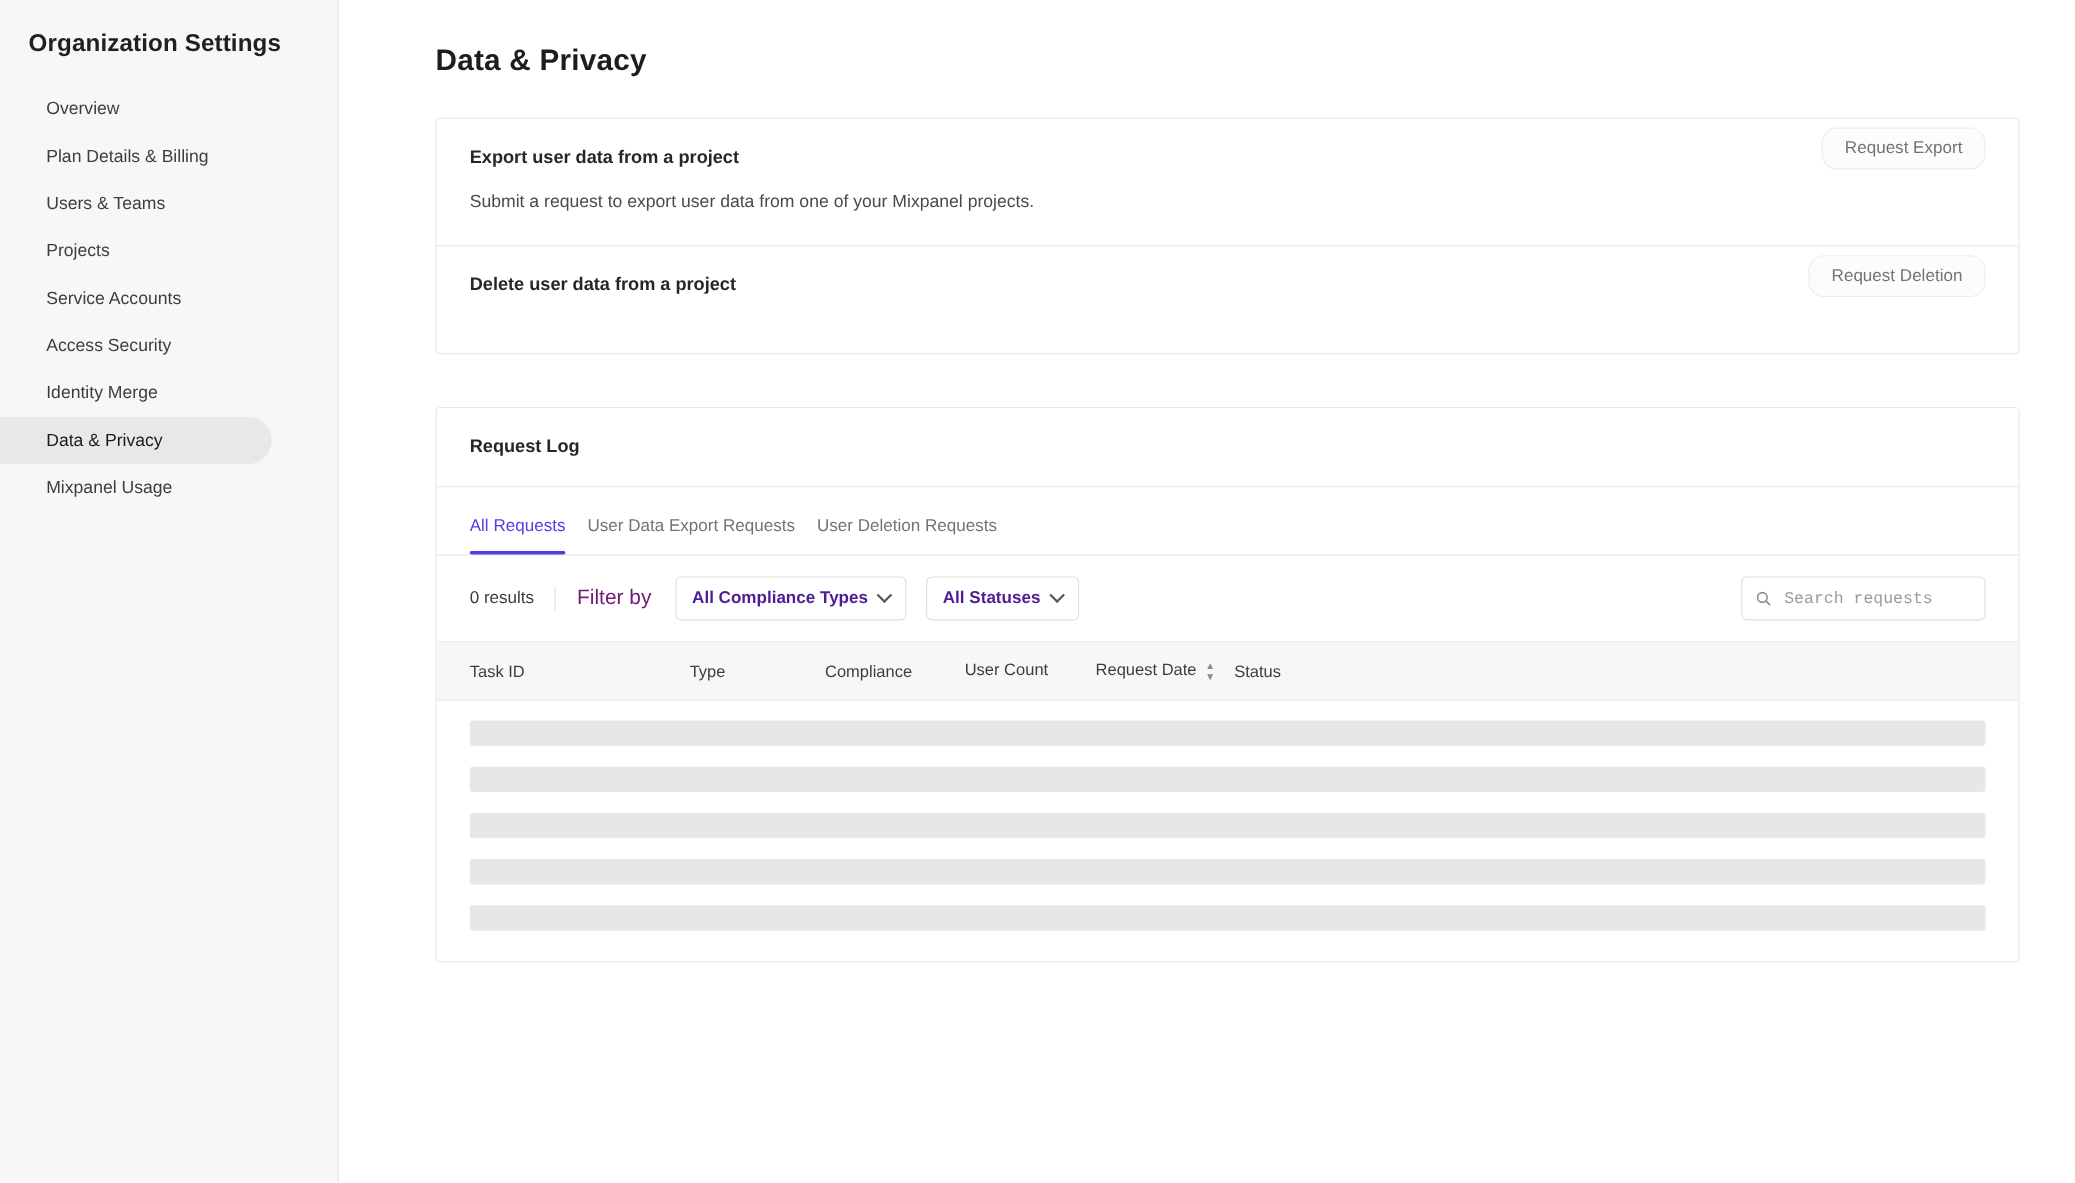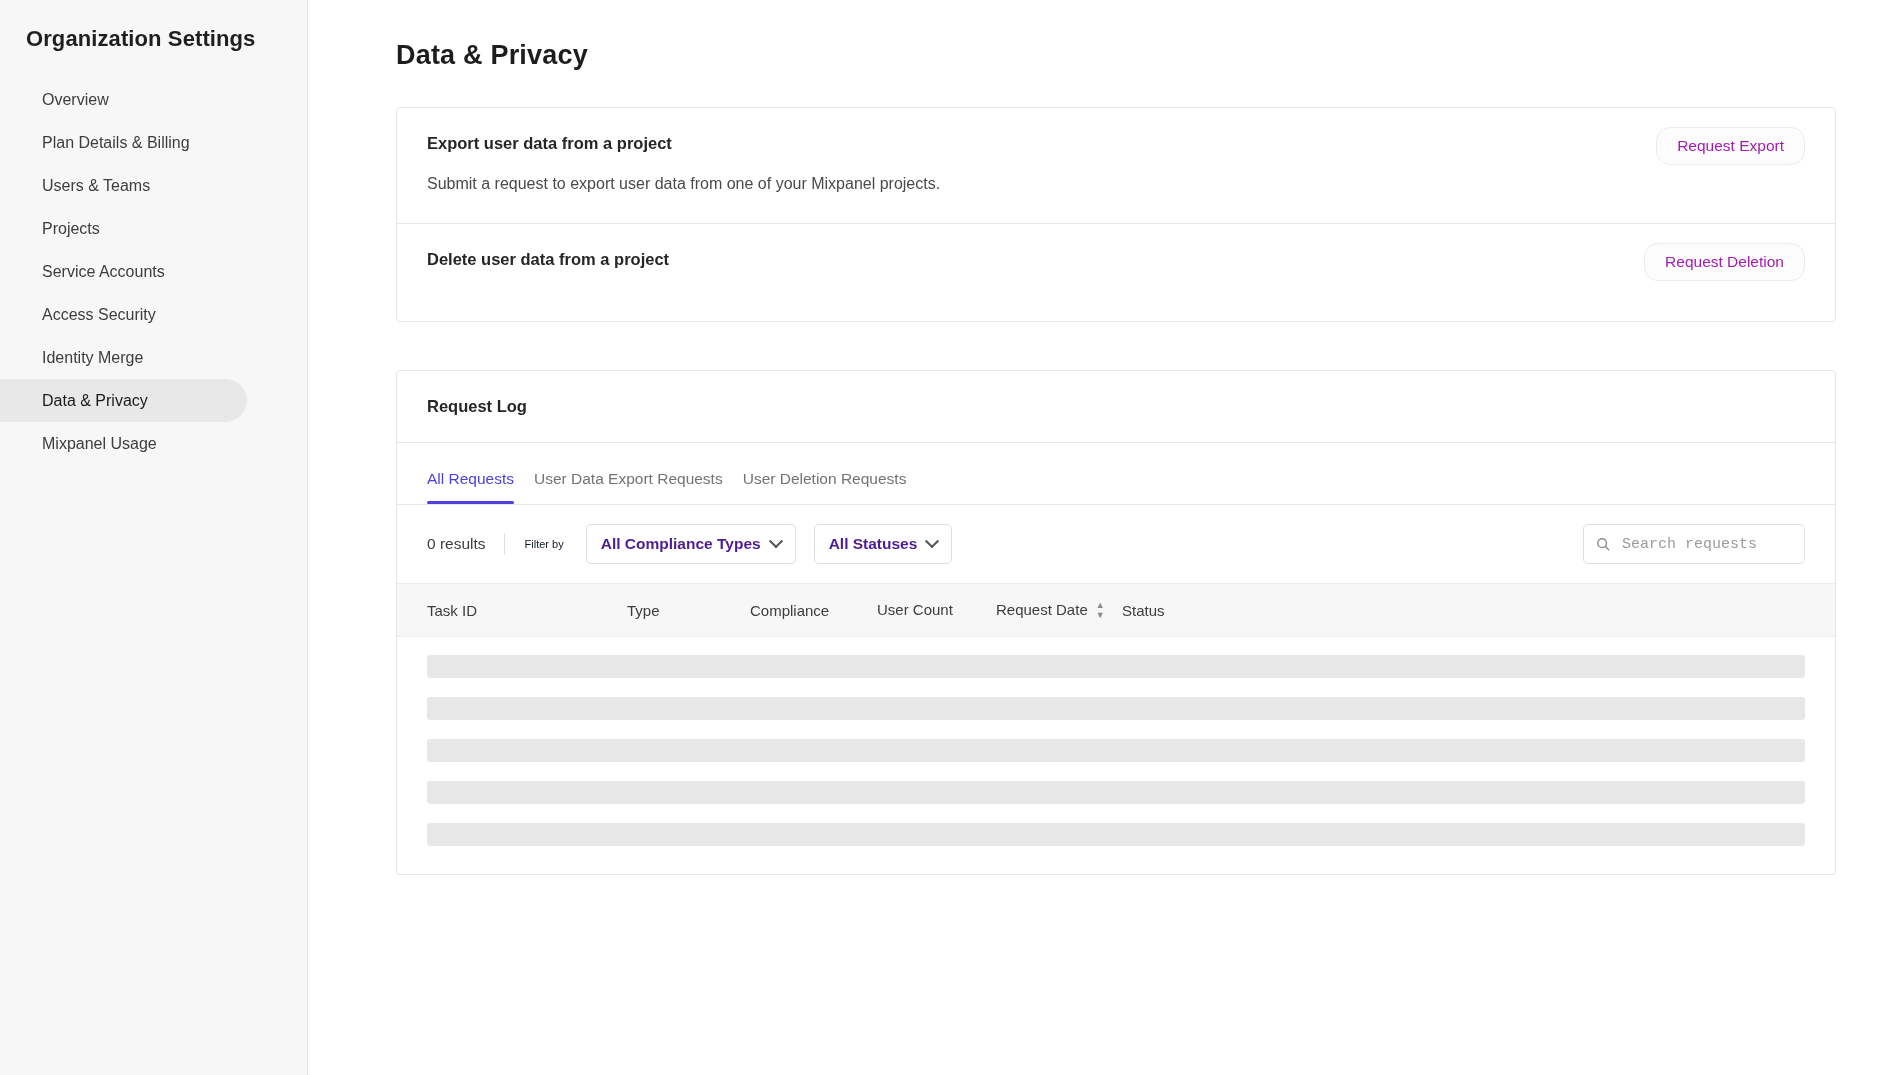--- a/index.html
+++ b/index.html
@@ -90,27 +90,27 @@
     color: #262626;
     margin-bottom: 22px;
   }
   .request-row .row-desc {
     font-size: 16px;
     color: #4a4a4a;
   }
   .ghost-button {
     position: absolute;
     right: 30px;
-    top: 19px;
+    top: 8px;
     height: 38px;
     padding: 0 20px;
     border: 1px solid #ececec;
     border-radius: 14px;
     background: #fcfcfc;
-    color: #a21caf;
+    color: #737373;
     font-size: 15.5px;
     font-family: "Liberation Sans", sans-serif;
     display: flex;
     align-items: center;
     cursor: default;
   }
 
   
   .log-header {
     padding: 26px 30px;
@@ -155,22 +155,22 @@
   .results-count {
     font-size: 15.5px;
     color: #3d3d3d;
     padding-right: 18px;
     border-right: 1px solid #e0e0e0;
     height: 22px;
     display: flex;
     align-items: center;
   }
   .filter-label {
-    font-size: 11px;
-    color: #0f172a;
+    font-size: 19px;
+    color: #701a75;
     margin-left: 2px;
     margin-right: 4px;
   }
   .select-pill {
     height: 40px;
     display: flex;
     align-items: center;
     gap: 10px;
     padding: 0 14px;
     border: 1px solid #dedede;

